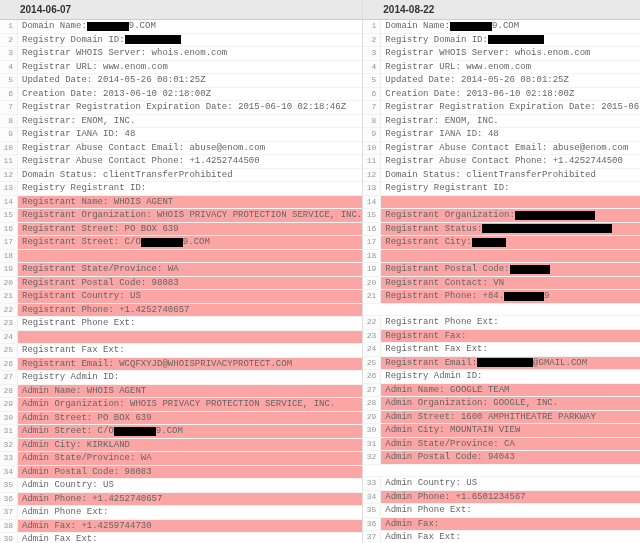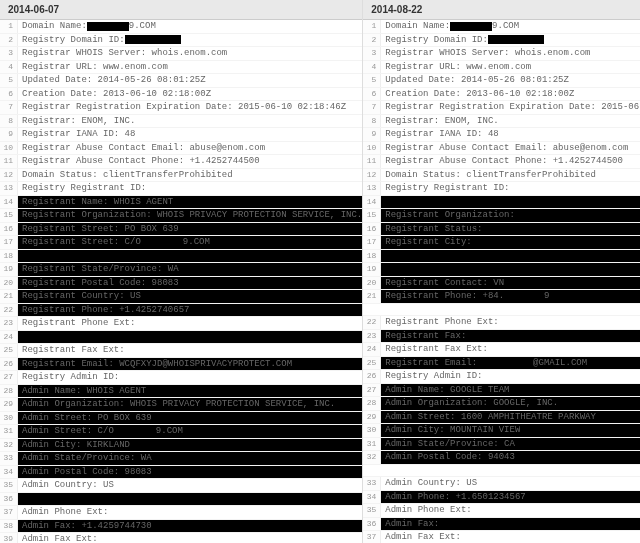--- a/index.html
+++ b/index.html
@@ -1,22 +1,22 @@
 <!DOCTYPE html>
 <html><head>
 <meta charset="utf-8">
 <style>
   * { margin: 0; padding: 0; box-sizing: border-box; }
   body { font-family: "Courier New", Courier, monospace; font-size: 9px; background: #fff; width: 640px; }
   .container { display: flex; width: 640px; }
   .panel { flex: 1; border-right: 1px solid #ddd; }
   .panel:last-child { border-right: none; }
-  .header { background: #e9e9e9; padding: 4px 8px; font-family: Arial, sans-serif; font-weight: bold; font-size: 10px; color: #333; border-bottom: 1px solid #ccc; }
+  .header { background: #e9e9e9; padding: 4px 20px; font-family: Arial, sans-serif; font-weight: bold; font-size: 10px; color: #333; border-bottom: 1px solid #ccc; }
   .row { display: flex; align-items: center; border-bottom: 1px solid #f3f3f3; min-height: 12.5px; line-height: 12.5px; }
-  .row.hl { background: #000000; }
+  .row.hl { background: #fca5a5; }
   .ln { width: 18px; text-align: right; padding-right: 4px; color: #999; font-size: 8px; border-right: 1px solid #eee; background: #fcfcfc; flex-shrink: 0; }
   .txt { padding-left: 4px; color: #666; white-space: nowrap; overflow: hidden; display: flex; align-items: center; }
   .redact { display: inline-block; background: #000; height: 9px; vertical-align: middle; }
 </style>
 </head>
 <body>
 
 <div class="container">
   <div class="panel">
     <div class="header">2014-06-07</div>
@@ -227,20 +227,23 @@
           </div>
         </div>
         <div class="row">
           <div class="ln">35</div>
           <div class="txt">
             <span>Admin Country: US</span>
           </div>
         </div>
         <div class="row hl">
           <div class="ln">36</div>
+          <div class="txt">
+            <span>Admin Phone: +1.4252740657</span>
+          </div>
         </div>
         <div class="row">
           <div class="ln">37</div>
           <div class="txt">
             <span>Admin Phone Ext:</span>
           </div>
         </div>
         <div class="row hl">
           <div class="ln">38</div>
           <div class="txt">
@@ -361,20 +364,24 @@
           <div class="txt">
             <span>Registrant City: </span>
             <span class="redact" style="width: 34px;"></span>
           </div>
         </div>
         <div class="row hl">
           <div class="ln">18</div>
         </div>
         <div class="row hl">
           <div class="ln">19</div>
+          <div class="txt">
+            <span>Registrant Postal Code: </span>
+            <span class="redact" style="width: 40px;"></span>
+          </div>
         </div>
         <div class="row hl">
           <div class="ln">20</div>
           <div class="txt">
             <span>Registrant Contact: VN</span>
           </div>
         </div>
         <div class="row hl">
           <div class="ln">21</div>
           <div class="txt">

